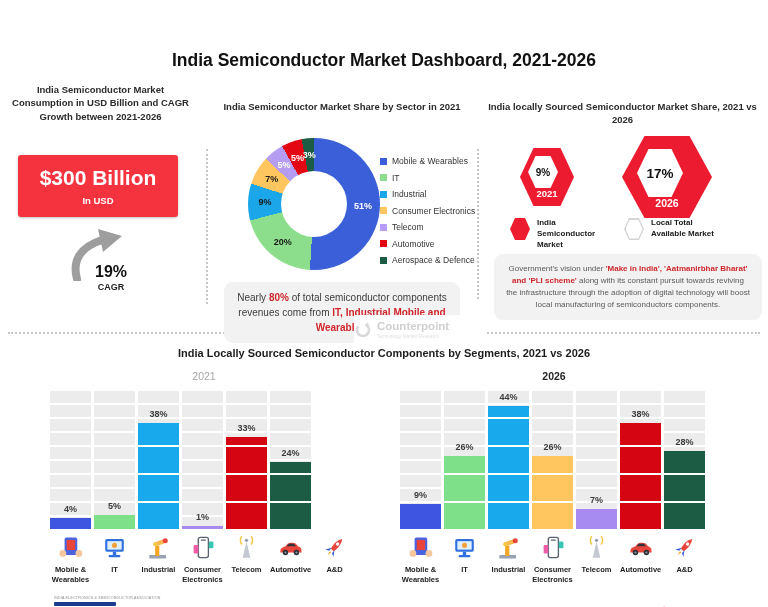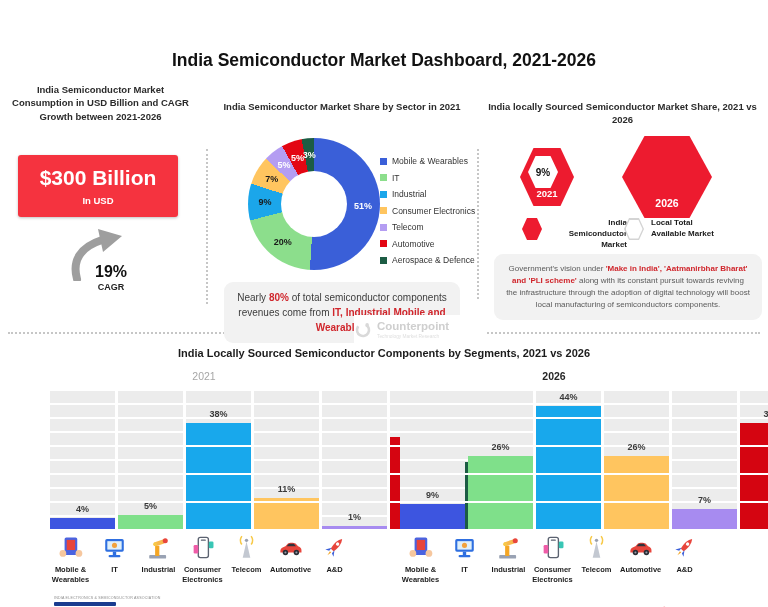--- a/index.html
+++ b/index.html
@@ -47,21 +47,21 @@
   .hex-small{position:absolute;left:40px;top:48px;width:54px;height:58px;background:#ed1b2f;}
   .hex-large{position:absolute;left:142px;top:36px;width:90px;height:82px;background:#ed1b2f;}
   .hex-inner{position:absolute;background:#fff;display:flex;align-items:center;justify-content:center;font-weight:800;color:#111;}
   .hex-small .hex-inner{left:8px;top:8px;width:30px;height:32px;font-size:10px;}
   .hex-large .hex-inner{left:15px;top:13px;width:46px;height:48px;font-size:13.5px;}
   .hex-year{position:absolute;left:0;width:100%;text-align:center;color:#fff;font-weight:800;}
   .hex-small .hex-year{bottom:7px;font-size:9.5px;}
   .hex-large .hex-year{bottom:9px;font-size:10.5px;}
   .hex-legend{position:absolute;left:0;top:118px;width:285px;}
   .hl-item{position:absolute;display:flex;align-items:flex-start;}
-  .hl-item1{left:42px;text-align:right;}
+  .hl-item1{left:30px;}
   .hl-item2{left:144px;}
   .hl-marker{width:20px;height:22px;background:#ed1b2f;flex:0 0 auto;margin-right:7px;}
   .hl-marker-outline{position:relative;width:20px;height:22px;background:#d4d4d4;flex:0 0 auto;margin-right:7px;}
   .hl-marker-outline .inner{position:absolute;left:1.5px;top:1.5px;width:17px;height:19px;background:#fff;}
   .hl-text{font-size:8px;font-weight:800;color:#1a1a1a;line-height:1.35;max-width:78px;}
   .note-right{left:14px;top:154px;width:244px;padding:9px 12px;font-size:8px;line-height:1.5;color:#5a5a5a;}
 
   
   .watermark{position:absolute;left:354px;top:279px;width:132px;height:30px;background:#fff;
              display:flex;align-items:center;}
@@ -72,21 +72,21 @@
   
   .seg-title{position:absolute;top:311px;left:0;width:768px;text-align:center;font-size:11px;font-weight:800;color:#1c1c1c;}
   .bchart{position:absolute;top:332px;width:308px;height:236px;}
   #bchart-1{left:50px;}
   #bchart-2{left:400px;}
   .bchart-title{position:absolute;top:2px;width:100%;text-align:center;font-size:10.5px;}
   #bchart-1 .bchart-title{color:#a6a6a6;font-weight:400;}
   #bchart-2 .bchart-title{color:#262626;font-weight:700;}
   .bcols{position:absolute;top:21px;left:0;display:flex;gap:3px;}
   .bcol{position:relative;width:41px;height:140px;
-        background:repeating-linear-gradient(to top,#ececec 0px,#ececec 12px,#ffffff 12px,#ffffff 14px);padding-left:24px;}
+        background:repeating-linear-gradient(to top,#ececec 0px,#ececec 12px,#ffffff 12px,#ffffff 14px);}
   .bcol-bar{position:absolute;left:0;bottom:0;width:100%;}
   .bcol-pct{position:absolute;left:-4px;right:-4px;text-align:center;font-size:9px;font-weight:700;color:#3a3a3a;}
   .birow{position:absolute;top:163px;left:0;display:flex;gap:3px;}
   .bicell{width:41px;height:32px;display:flex;align-items:center;justify-content:center;}
   .blrow{position:absolute;top:197px;left:0;display:flex;gap:3px;}
   .blcell{width:41px;text-align:center;font-size:7.5px;font-weight:800;color:#1c1c1c;line-height:1.3;}
 
   
   .iesa{position:absolute;left:26px;top:560px;}
   .iesa-row{display:flex;align-items:center;}
@@ -173,20 +173,21 @@
   </section>
 
   <section class="panel-right">
     <div class="p-title">India locally Sourced Semiconductor Market Share, 2021 vs 2026</div>
 
     <div class="hex hex-small">
       <div class="hex hex-inner">9%</div>
       <div class="hex-year">2021</div>
     </div>
     <div class="hex hex-large">
+      <div class="hex hex-inner">17%</div>
       <div class="hex-year">2026</div>
     </div>
 
     <div class="hex-legend">
       <div class="hl-item hl-item1">
         <span class="hex hl-marker"></span>
         <span class="hl-text">India Semiconductor Market</span>
       </div>
       <div class="hl-item hl-item2">
         <span class="hex hl-marker-outline">
@@ -221,24 +222,20 @@
         </div>
         <div class="bcol">
           <div class="bcol-bar" style="height: 14px; background: repeating-linear-gradient(to top, rgb(127, 224, 138) 0px, rgb(127, 224, 138) 26px, rgb(255, 255, 255) 26px, rgb(255, 255, 255) 28px);"></div>
           <div class="bcol-pct" style="bottom: 18px;">5%</div>
         </div>
         <div class="bcol">
           <div class="bcol-bar" style="height: 106.4px; background: repeating-linear-gradient(to top, rgb(24, 168, 236) 0px, rgb(24, 168, 236) 26px, rgb(255, 255, 255) 26px, rgb(255, 255, 255) 28px);"></div>
           <div class="bcol-pct" style="bottom: 110.4px;">38%</div>
         </div>
         <div class="bcol">
-          <div class="bcol-bar" style="height: 30.8px; background: repeating-linear-gradient(to top, rgb(255, 197, 95) 0px, rgb(255, 197, 95) 26px, rgb(255, 255, 255) 26px, rgb(255, 255, 255) 28px);"></div>
-          <div class="bcol-pct" style="bottom: 34.8px;">11%</div>
-        </div>
-        <div class="bcol">
           <div class="bcol-bar" style="height: 2.8px; background: repeating-linear-gradient(to top, rgb(167, 139, 240) 0px, rgb(167, 139, 240) 26px, rgb(255, 255, 255) 26px, rgb(255, 255, 255) 28px);"></div>
           <div class="bcol-pct" style="bottom: 6.8px;">1%</div>
         </div>
         <div class="bcol">
           <div class="bcol-bar" style="height: 92.4px; background: repeating-linear-gradient(to top, rgb(213, 5, 17) 0px, rgb(213, 5, 17) 26px, rgb(255, 255, 255) 26px, rgb(255, 255, 255) 28px);"></div>
           <div class="bcol-pct" style="bottom: 96.4px;">33%</div>
         </div>
         <div class="bcol">
           <div class="bcol-bar" style="height: 67.2px; background: repeating-linear-gradient(to top, rgb(28, 92, 68) 0px, rgb(28, 92, 68) 26px, rgb(255, 255, 255) 26px, rgb(255, 255, 255) 28px);"></div>
           <div class="bcol-pct" style="bottom: 71.2px;">24%</div>
@@ -340,20 +337,24 @@
           <div class="bcol-pct" style="bottom: 76.8px;">26%</div>
         </div>
         <div class="bcol">
           <div class="bcol-bar" style="height: 19.6px; background: repeating-linear-gradient(to top, rgb(167, 139, 240) 0px, rgb(167, 139, 240) 26px, rgb(255, 255, 255) 26px, rgb(255, 255, 255) 28px);"></div>
           <div class="bcol-pct" style="bottom: 23.6px;">7%</div>
         </div>
         <div class="bcol">
           <div class="bcol-bar" style="height: 106.4px; background: repeating-linear-gradient(to top, rgb(213, 5, 17) 0px, rgb(213, 5, 17) 26px, rgb(255, 255, 255) 26px, rgb(255, 255, 255) 28px);"></div>
           <div class="bcol-pct" style="bottom: 110.4px;">38%</div>
         </div>
+        <div class="bcol">
+          <div class="bcol-bar" style="height: 78.4px; background: repeating-linear-gradient(to top, rgb(28, 92, 68) 0px, rgb(28, 92, 68) 26px, rgb(255, 255, 255) 26px, rgb(255, 255, 255) 28px);"></div>
+          <div class="bcol-pct" style="bottom: 82.4px;">28%</div>
+        </div>
       </div>
     <div class="birow">
         <div class="bicell">
           <svg width="27" height="27" viewBox="0 0 32 32">
             <rect x="9" y="4" width="15" height="21" rx="2" fill="#4a63e0"></rect>
             <rect x="11.5" y="7" width="10" height="12" fill="#e8453c"></rect>
             <circle cx="7" cy="23" r="4" fill="#f6c79e"></circle>
             <circle cx="26" cy="23" r="4" fill="#f6c79e"></circle>
           </svg>
         </div>

